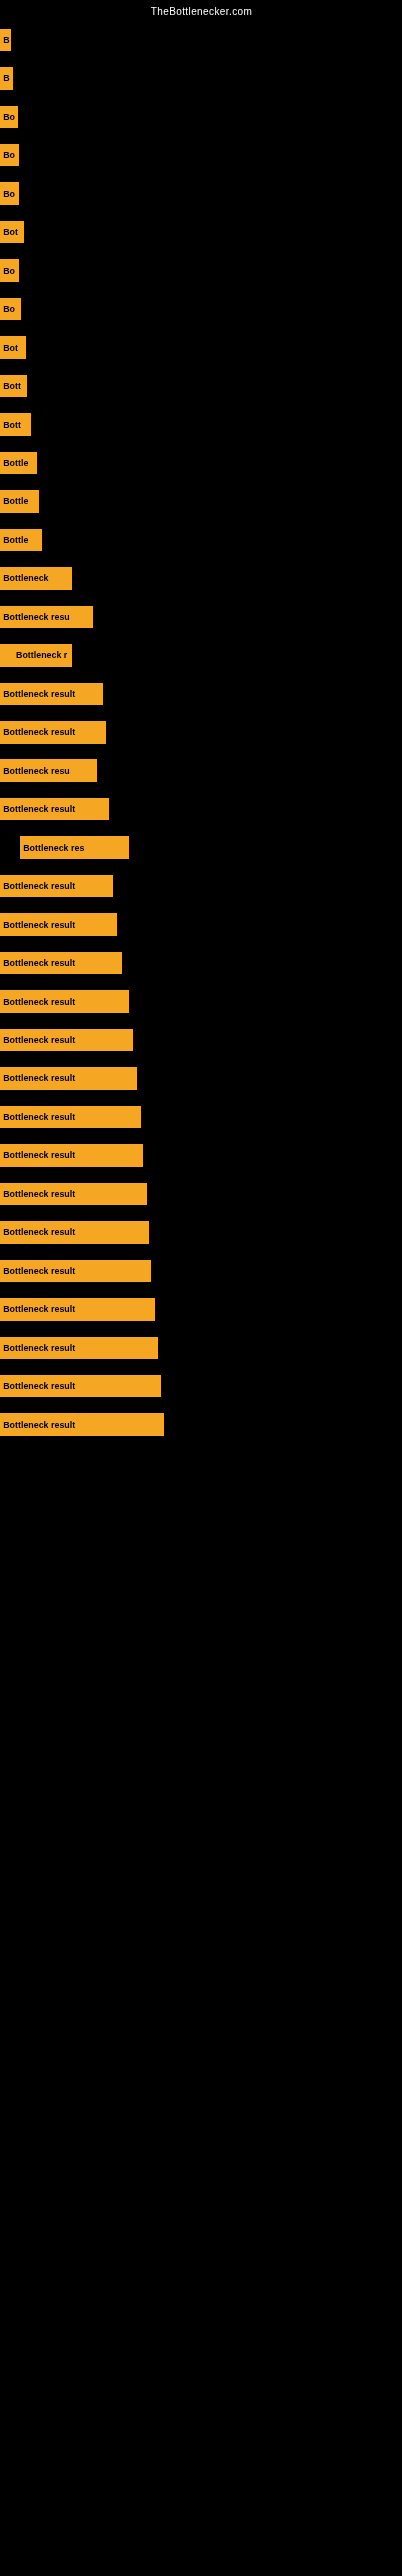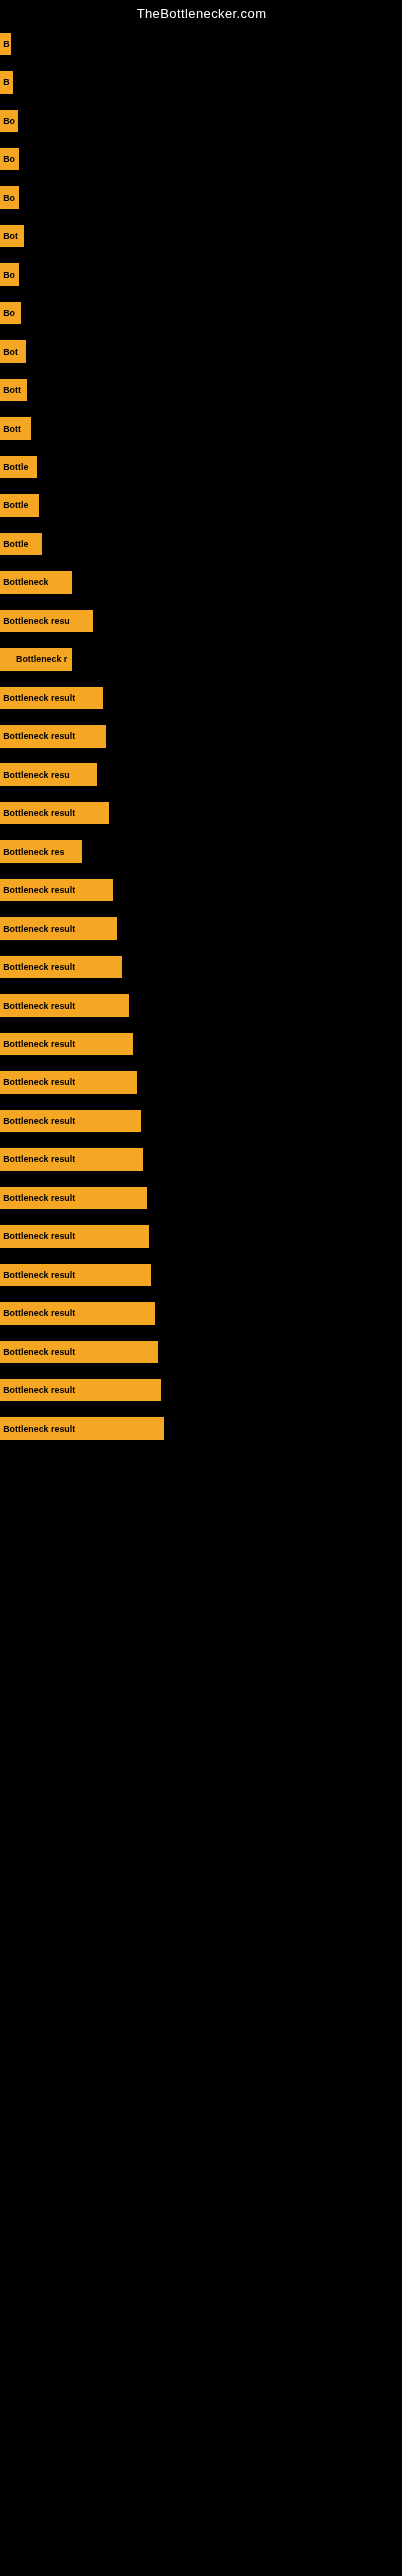--- a/index.html
+++ b/index.html
@@ -9,21 +9,21 @@
     }
     body {
       background-color: #000;
       width: 403px;
       min-height: 2576px;
       font-family: Arial, sans-serif;
       position: relative;
     }
     .site-title {
       color: #fff;
-      font-size: 13px;
+      font-size: 10px;
       text-align: center;
       padding: 6.4px 0 3.2px 0;
       letter-spacing: 0.4px;
     }
     .bar-container {
       display: flex;
       align-items: center;
       margin-bottom: 0px;
       padding: 4.8px 0 4.8px 0;
     }
@@ -194,21 +194,21 @@
     </div>
     <div class="row-wrapper">
       <div class="bar-container">
         <div class="bar-label" style="width: 109px;">
           <span>Bottleneck result</span>
         </div>
       </div>
     </div>
     <div class="row-wrapper">
       <div class="bar-container">
-        <div class="bar-label" style="width: 82px;">
+        <div class="bar-label" style="width: 109px; margin-left: 20px;">
           <span>Bottleneck res</span>
         </div>
       </div>
     </div>
     <div class="row-wrapper">
       <div class="bar-container">
         <div class="bar-label" style="width: 113px;">
           <span>Bottleneck result</span>
         </div>
       </div>

